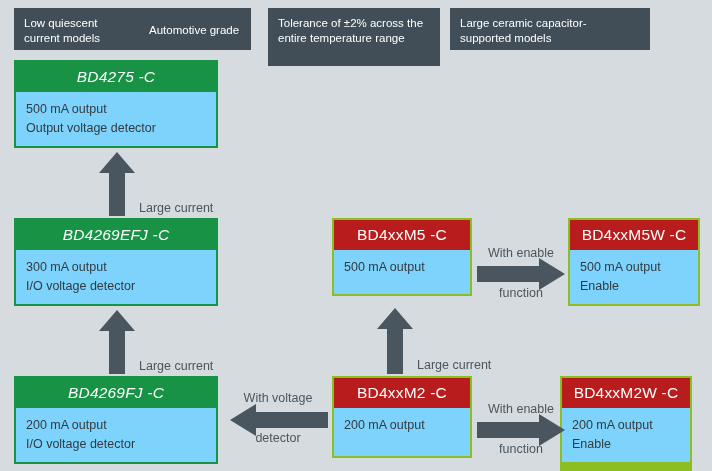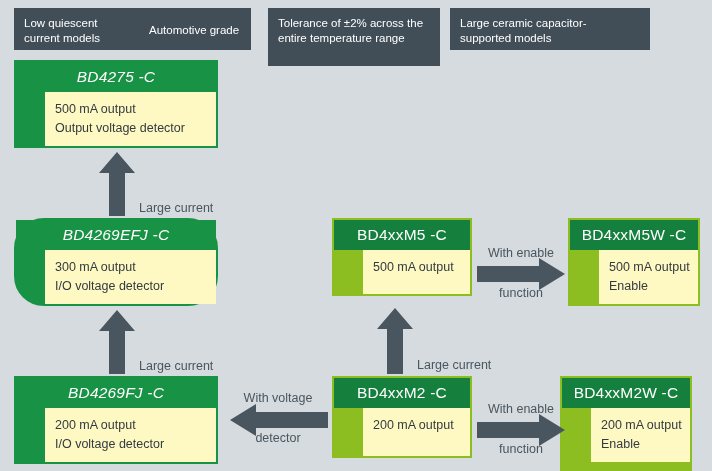--- a/index.html
+++ b/index.html
@@ -30,36 +30,35 @@
     text-align:center;
     font-size:15.5px;
     line-height:30px;
     height:30px;
     letter-spacing:.2px;
     box-sizing:border-box;
     white-space:nowrap;
     overflow:hidden;
   }
   .card .bd{
-    background:#fef9c3;
+    background:#7dd3fc;
     box-sizing:border-box;
     padding:8px 10px 6px 10px;
     font-size:12.5px;
     line-height:19px;
     color:#333a40;
-    margin-left:29px;
   }
   .card .bd .ln{display:block;white-space:nowrap;}
 
   
   .card.dark{border:2px solid #189245;background:#189245;}
   .card.dark .hd{background:#189245;font-style:italic;}
   
   .card.lite{border:2px solid #8cbe22;background:#8cbe22;}
-  .card.lite .hd{background:#15803d;}
+  .card.lite .hd{background:#b91c1c;}
 
   
   .arrow{position:absolute;}
   .arrow svg{display:block;overflow:visible;}
   .arrow svg path{fill:#4a565f;}
 
   
   .cap{
     position:absolute;
     color:#4a565f;
@@ -95,21 +94,21 @@
   </div>
 
   <div class="card dark" style="left:14px;top:60px;width:204px;height:88px;">
     <div class="hd">BD4275 -C</div>
     <div class="bd" style="height:54px;">
       <span class="ln">500 mA output</span>
       <span class="ln">Output voltage detector</span>
     </div>
   </div>
 
-  <div class="card dark" style="left:14px;top:218px;width:204px;height:88px;border-radius:30px;">
+  <div class="card dark" style="left:14px;top:218px;width:204px;height:88px;">
     <div class="hd">BD4269EFJ -C</div>
     <div class="bd" style="height:54px;">
       <span class="ln">300 mA output</span>
       <span class="ln">I/O voltage detector</span>
     </div>
   </div>
 
   <div class="card dark" style="left:14px;top:376px;width:204px;height:88px;">
     <div class="hd">BD4269FJ -C</div>
     <div class="bd" style="height:54px;">

